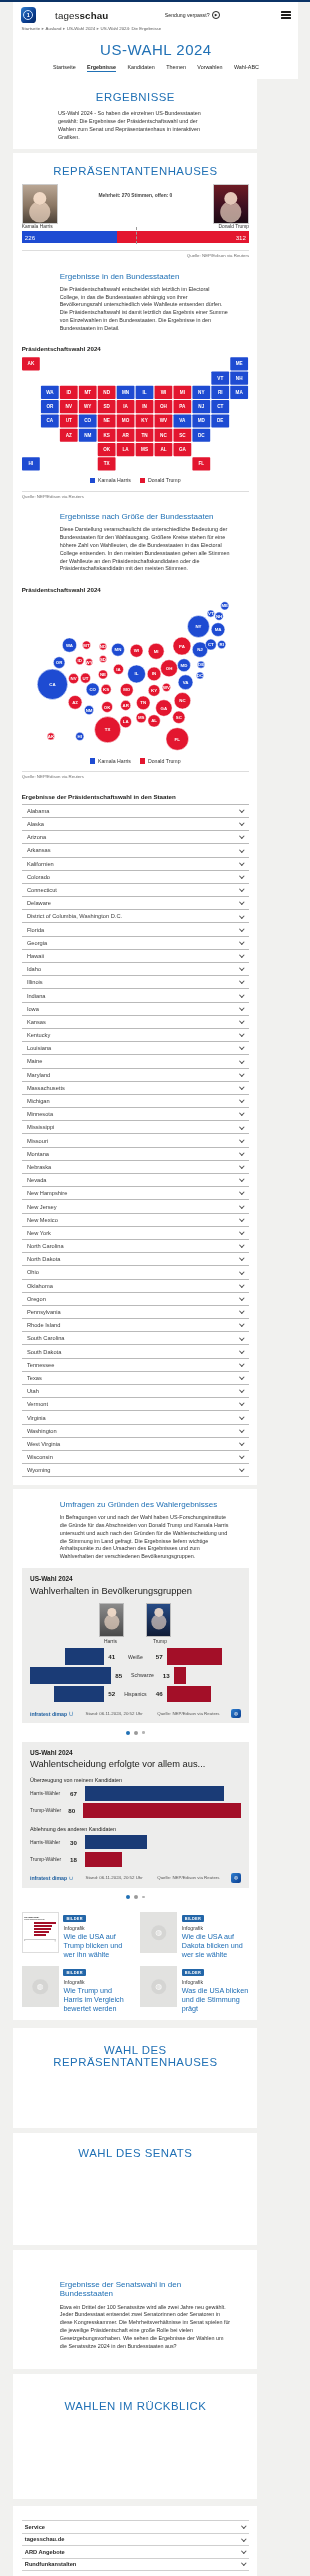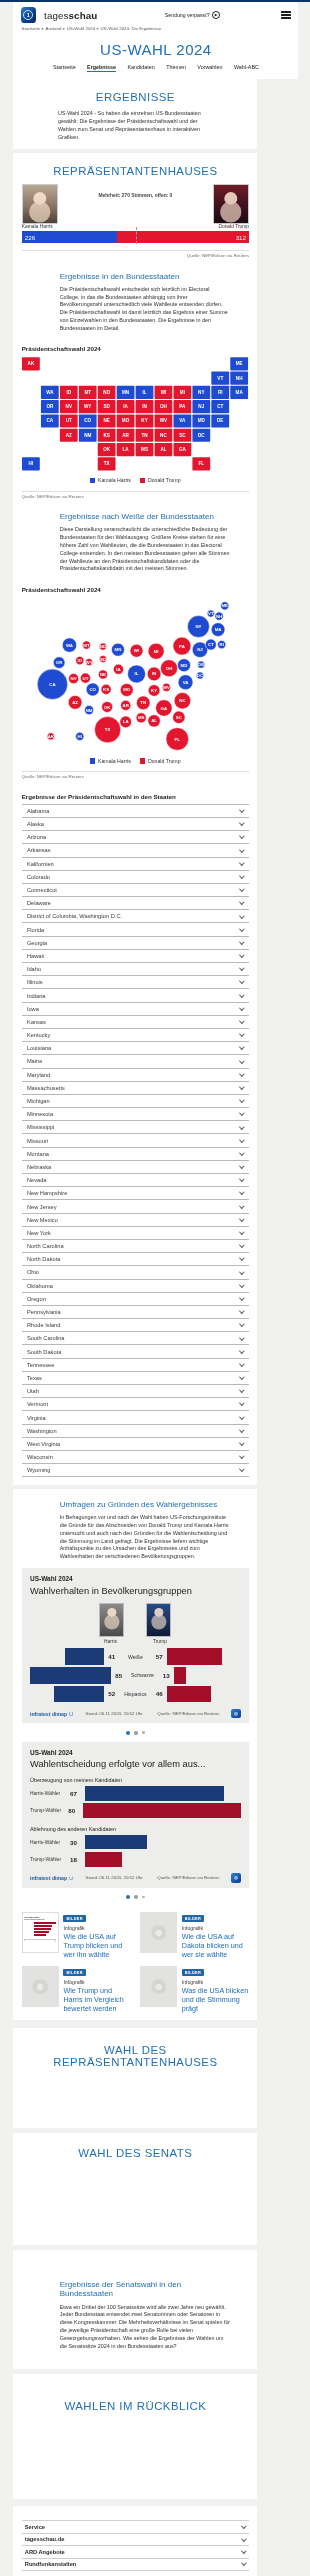--- a/index.html
+++ b/index.html
@@ -4,21 +4,21 @@
 <style>
   * { box-sizing: border-box; margin: 0; padding: 0; }
   html,body { background:#f1f1ef; font-family:"Liberation Sans", sans-serif; color:#333; }
   body { width:310px; }
   .topbar { height:1.6px; background:#0b3366; }
   .col { margin-left:13.4px; background:#fff; }
   .header-block { width:285px; padding:3.1px 7.2px 0 7.2px; }
   .logo-row { display:flex; align-items:center; height:20.7px; }
   .app-icon { width:15.5px; height:15.5px; border-radius:3.6px; background:linear-gradient(135deg,#2f7fd0,#0a3d8f 60%,#062a66); display:flex; align-items:center; justify-content:center; color:#fff; font-size:7.8px; font-weight:bold; }
   .app-icon .globe { width:10.3px; height:10.3px; border:1px solid #cfe4ff; border-radius:50%; display:flex; align-items:center; justify-content:center; font-size:5.7px; color:#fff; }
-  .brand { margin-left:8px; font-size:9.8px; color:#1d1d1b; letter-spacing:0.1px; }
+  .brand { margin-left:19px; font-size:9.8px; color:#1d1d1b; letter-spacing:0.1px; }
   .brand b { font-weight:bold; }
   .broadcast { margin-left:auto; margin-right:61px; font-size:5.2px; color:#1d1d1b; display:flex; align-items:center; gap:2.6px; }
   .play-circ { width:7.8px; height:7.8px; border:0.8px solid #1d1d1b; border-radius:50%; display:flex; align-items:center; justify-content:center; font-size:3.6px; color:#1d1d1b; }
   .burger { width:10.3px; display:flex; flex-direction:column; gap:1.6px; }
   .burger span { height:1.3px; background:#1d1d1b; border-radius:0.5px; }
   .breadcrumb { font-size:4.4px; color:#5a5a5a; padding:1px 0 4.1px 1px; }
   .breadcrumb span.sep { color:#888; margin:0 1.6px; }
   .page-title { text-align:center; color:#2171b5; font-size:15px; font-weight:400; letter-spacing:0.5px; padding:5.2px 0 4.1px 0; }
   .tabs { display:flex; justify-content:center; gap:11.4px; padding:2.1px 0 6.2px 0; font-size:5.4px; color:#1d1d1b; }
   .tab { padding-bottom:1.6px; cursor:pointer; }
@@ -369,21 +369,21 @@
         <text x="127.4" y="98.8" text-anchor="middle" fill="#fff" font-size="9" font-weight="bold">WY</text>
       </g>
     </svg>
   <div class="legend">
     <span><span class="sw" id="sw-dem1" style="background: rgb(30, 75, 210);"></span><span>Kamala Harris</span></span>
     <span><span class="sw" id="sw-rep1" style="background: rgb(227, 22, 47);"></span><span>Donald Trump</span></span>
   </div>
   <div class="src-row" style="text-align:left">Quelle: NEP/Edison via Reuters</div>
 
   <div class="txt-col">
-    <div class="blue-sub">Ergebnisse nach Weiße der Bundesstaaten</div>
+    <div class="blue-sub">Ergebnisse nach Größe der Bundesstaaten</div>
     <p class="body-txt">Diese Darstellung veranschaulicht die unterschiedliche Bedeutung der Bundesstaaten für den Wahlausgang. Größere Kreise stehen für eine höhere Zahl von Wahlleuten, die die Bundesstaaten in das Electoral College entsenden. In den meisten Bundesstaaten gehen alle Stimmen der Wahlleute an den Präsidentschaftskandidaten oder die Präsidentschaftskandidatin mit den meisten Stimmen.</p>
   </div>
 
   <div class="map-title">Präsidentschaftswahl 2024</div>
   <svg id="bubble-map" width="227" height="155" viewBox="0 0 440 300" style="display:block;margin:0 auto;">
       <g>
         <circle cx="59" cy="167" r="29.4" fill="#1e4bd2" stroke="#fff" stroke-width="1"></circle>
         <text x="59" y="170" text-anchor="middle" fill="#fff" font-size="8.5" font-weight="bold">CA</text>
       </g>
       <g>

